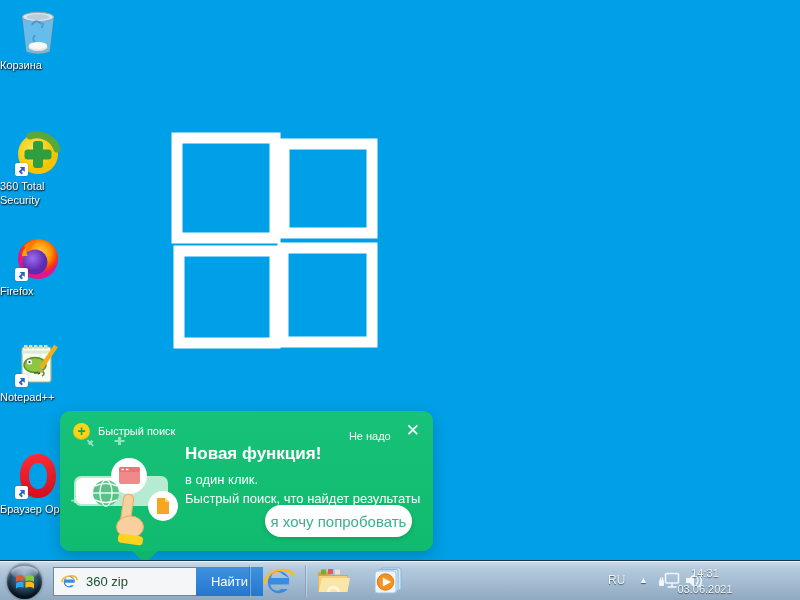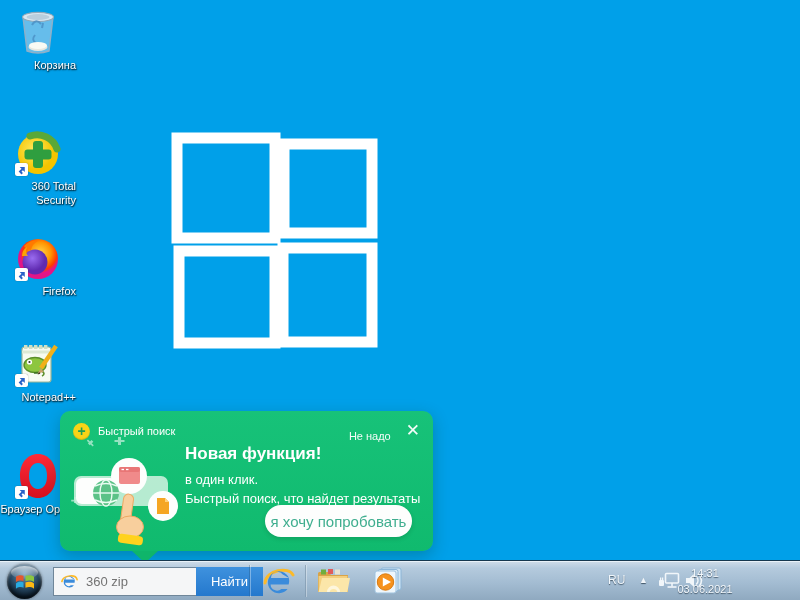--- a/index.html
+++ b/index.html
@@ -3,21 +3,21 @@
 <meta charset="utf-8">
 <style>
   html,body{margin:0;padding:0;}
   body{
     width:800px;height:600px;overflow:hidden;position:relative;
     background:#00a0e9;
     font-family:"Liberation Sans","DejaVu Sans",sans-serif;
     -webkit-font-smoothing:antialiased;
   }
   
-  .desk-icon{position:absolute;left:0;width:76px;text-align:right;cursor:default;}
+  .desk-icon{position:absolute;left:0;width:76px;text-align:left;cursor:default;}
   .icon-art{width:48px;height:48px;margin:0 auto;position:relative;}
   .icon-label{
     margin-top:2px;color:#fff;font-size:11px;line-height:14px;
     text-shadow:0 1px 2px rgba(0,0,0,.8),1px 1px 1px rgba(0,0,0,.55);
     word-wrap:break-word;
   }
   .shortcut-badge{
     position:absolute;left:1px;bottom:1px;width:13px;height:13px;
     background:#fff;border-radius:2px;box-shadow:0 0 1px rgba(0,0,0,.6);
   }
@@ -76,21 +76,21 @@
   }
   .start-orb svg{position:absolute;left:7px;top:8px;}
   .search-field{
     position:absolute;left:53px;top:6px;width:143px;height:29px;
     background:#f5f6f7;border:1px solid #6f8699;border-right:none;box-sizing:border-box;
     display:flex;align-items:center;
   }
   .search-field svg{margin:0 5px 0 6px;flex:none;}
   .search-input{
     border:none;background:transparent;outline:none;width:100px;
-    font-family:"Liberation Sans",sans-serif;font-size:13px;color:#737373;
+    font-family:"Liberation Sans",sans-serif;font-size:13px;color:#14532d;
   }
   .search-button{
     position:absolute;left:196px;top:6px;width:67px;height:29px;
     background:linear-gradient(180deg,#3f92de,#2478cd);
     color:#fff;font-size:13px;display:flex;align-items:center;justify-content:center;
     cursor:pointer;
   }
   .tb-sep{position:absolute;top:4px;width:1px;height:32px;
     background:linear-gradient(180deg,rgba(20,45,65,.25),rgba(20,45,65,.12));
     box-shadow:1px 0 0 rgba(255,255,255,.35);}

